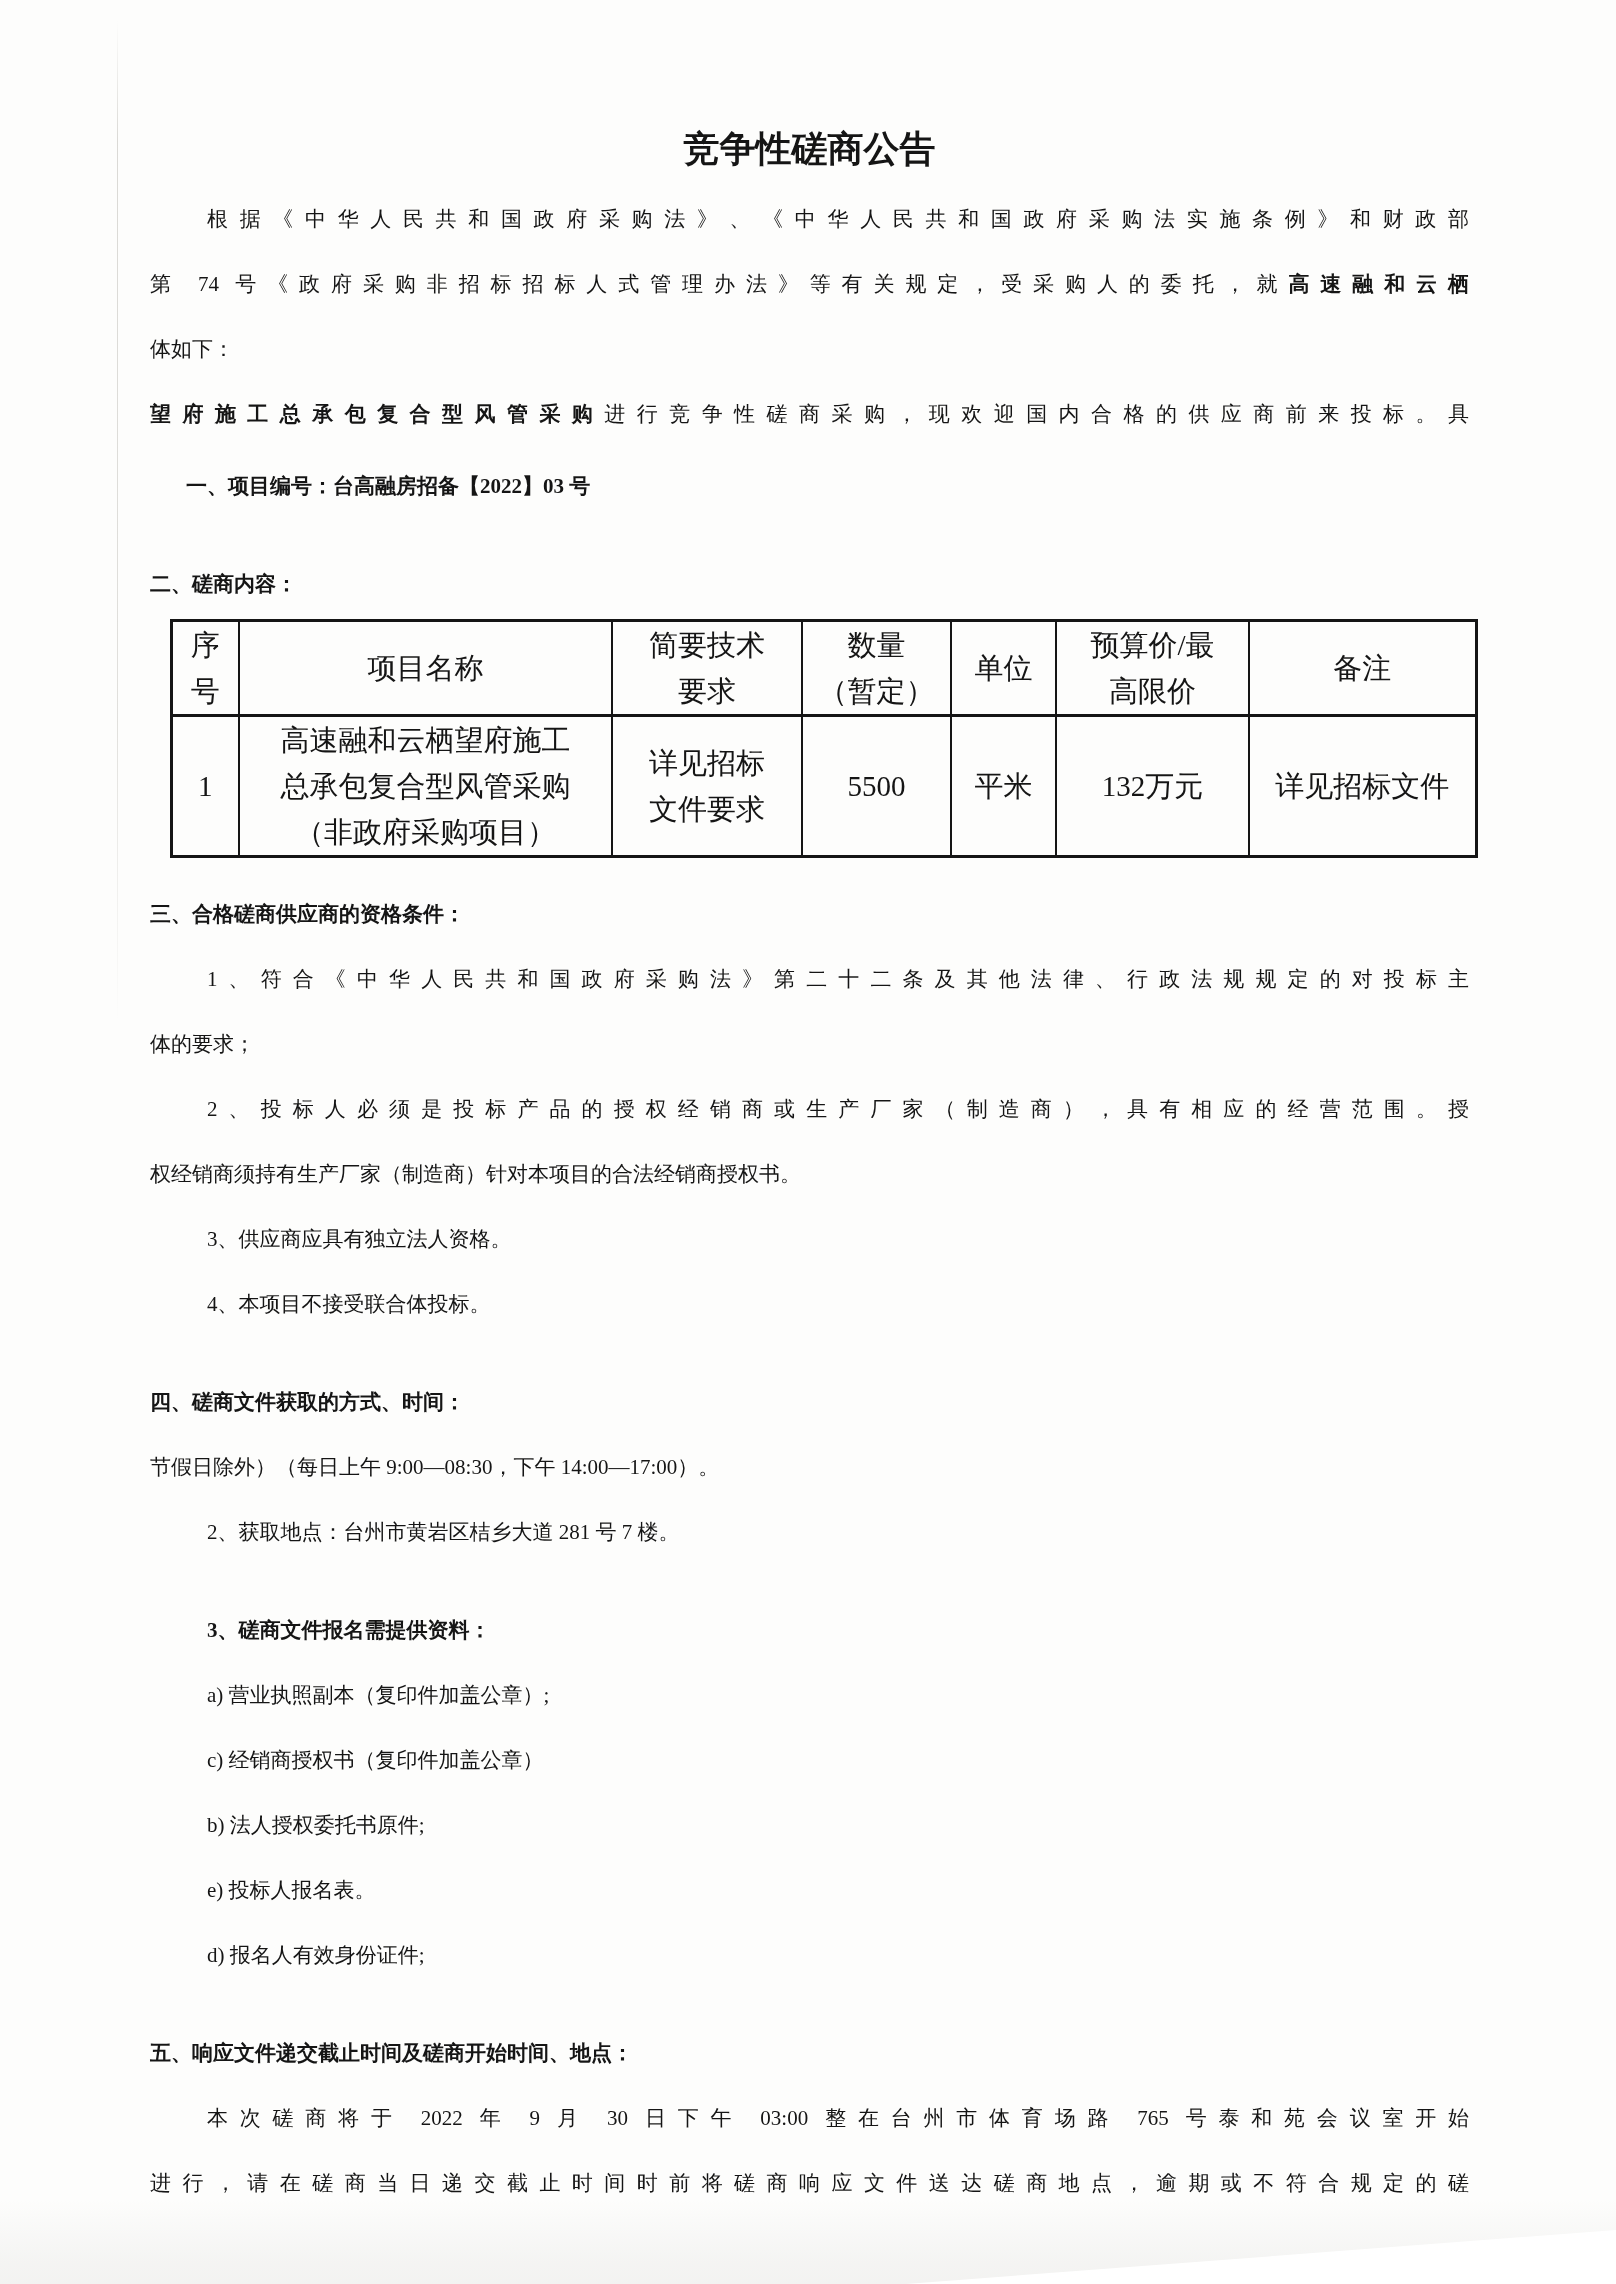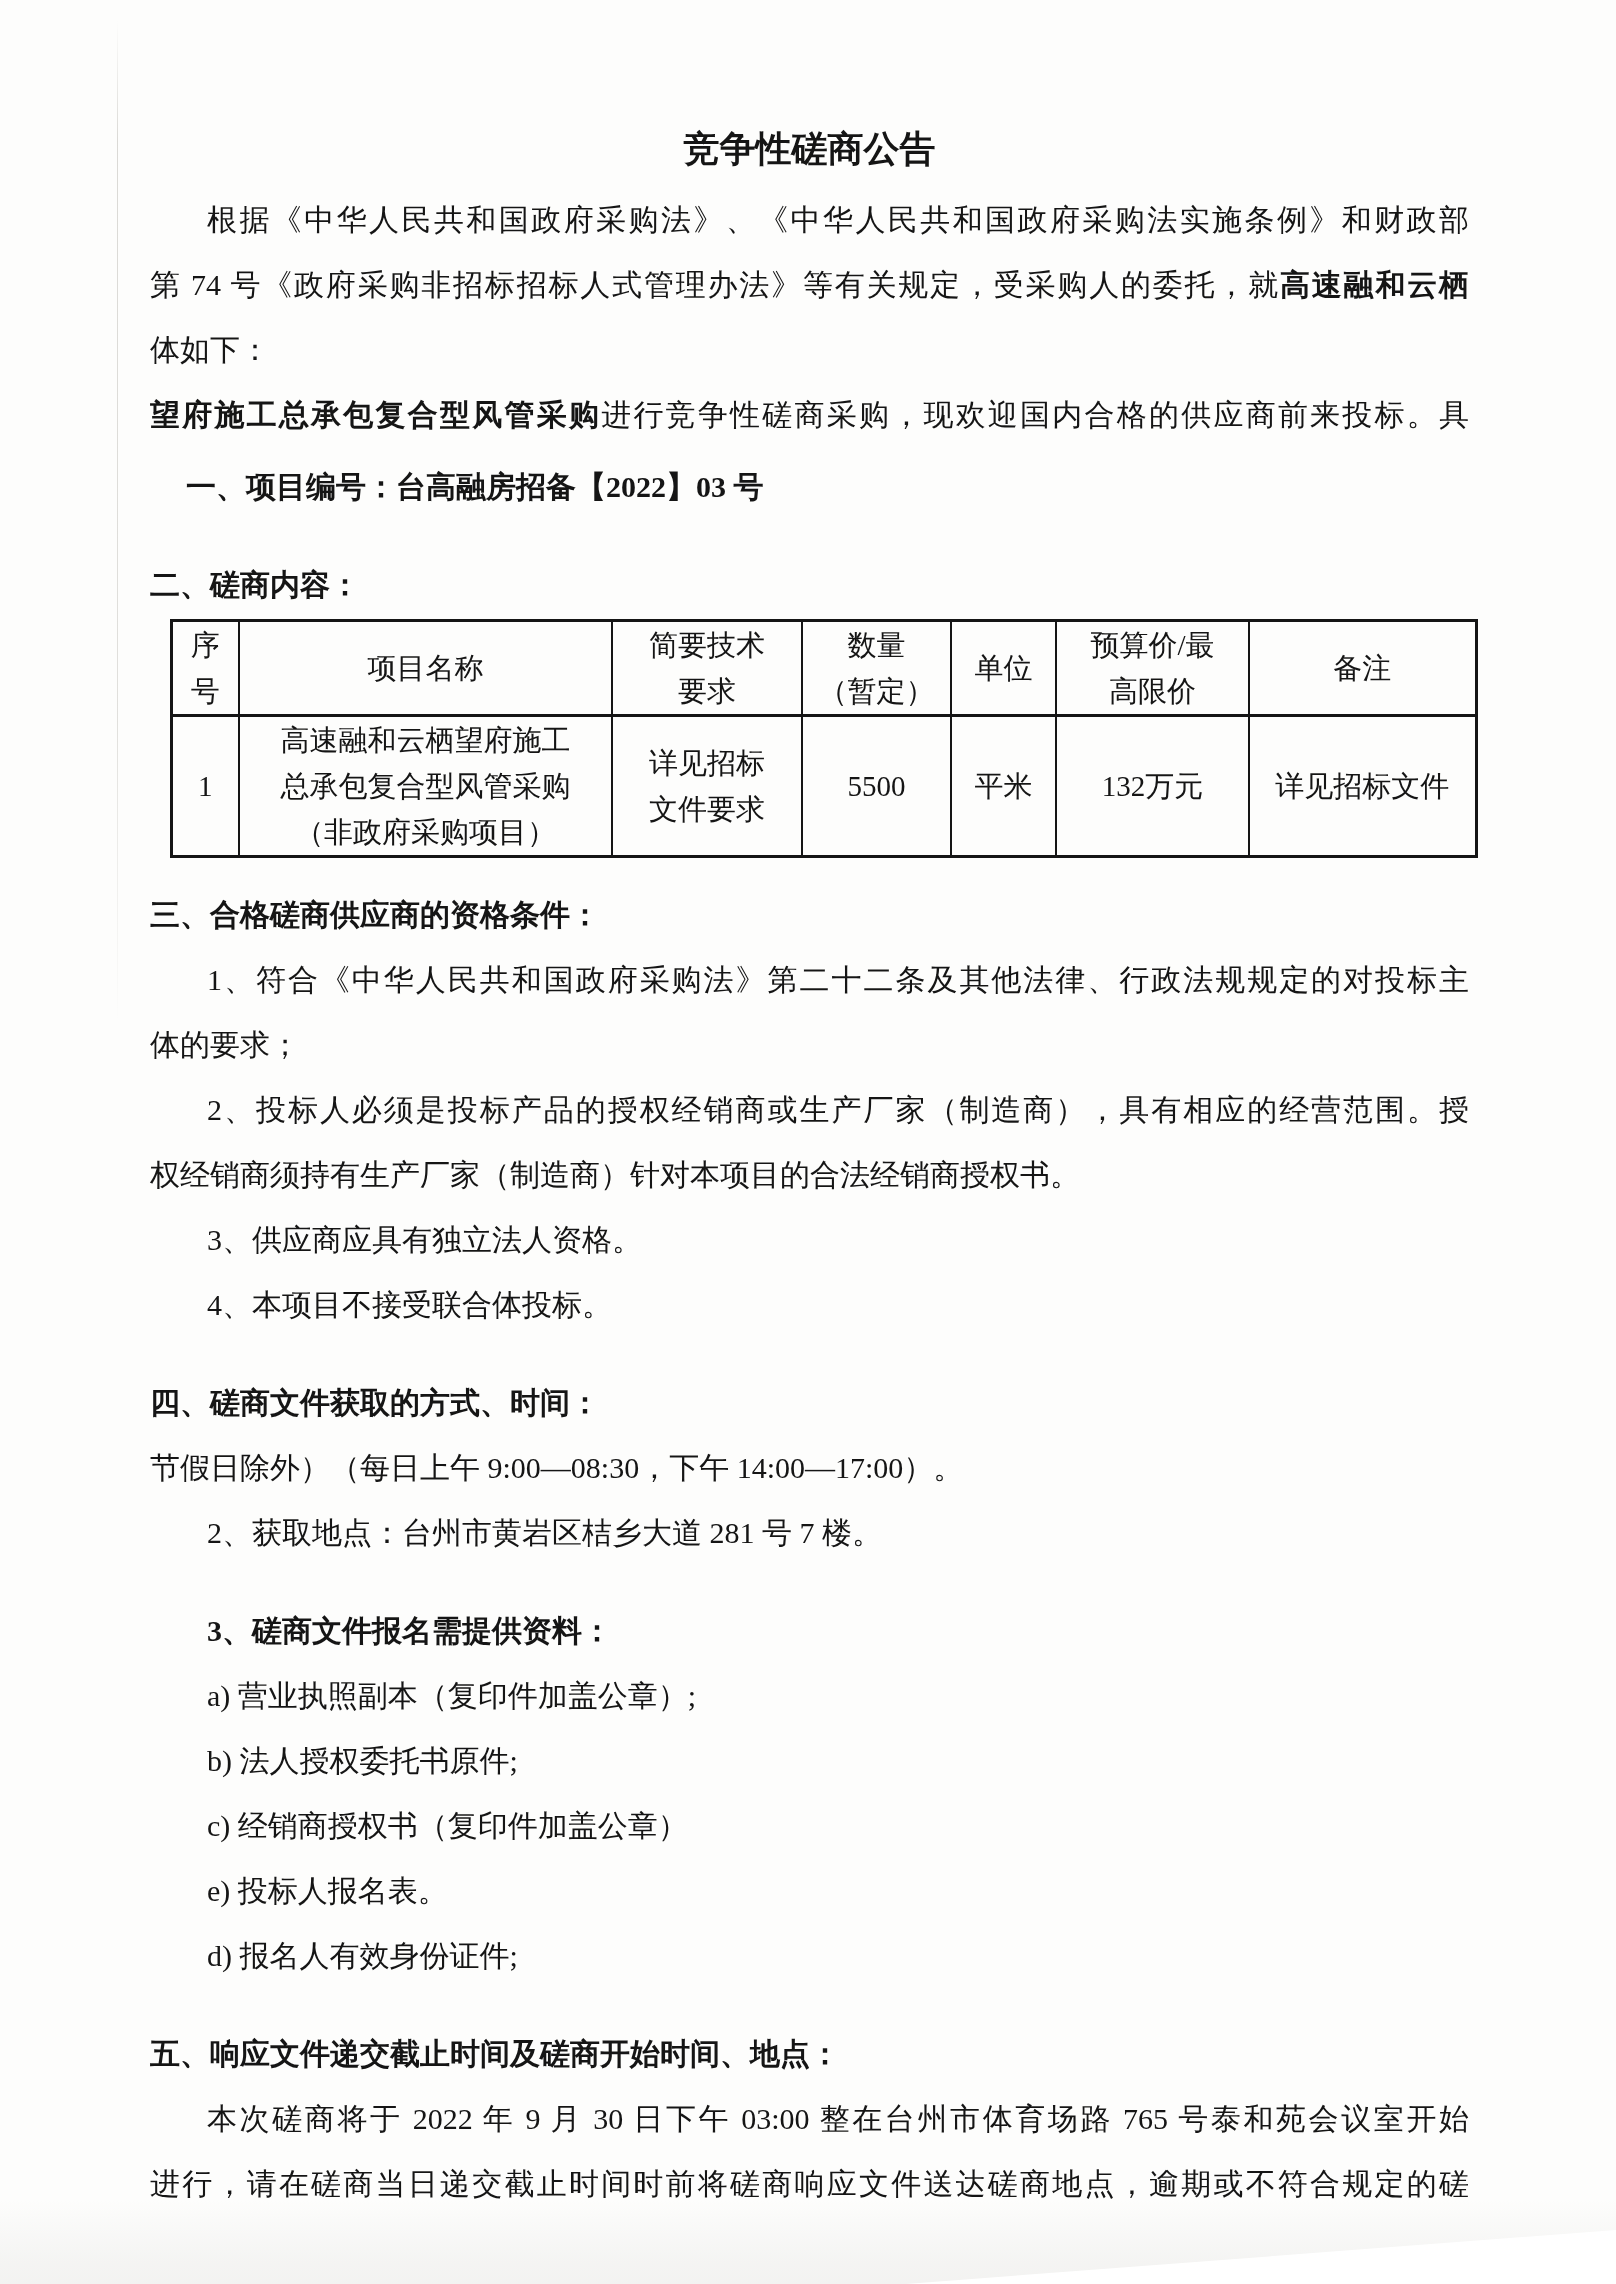--- a/index.html
+++ b/index.html
@@ -29,21 +29,21 @@
     pointer-events:none;
   }
   .content{
     position:absolute;left:150px;top:117px;width:1319px;
   }
   .title{
     font-size:36px;font-weight:bold;text-align:center;
     line-height:65px;height:65px;white-space:nowrap;
   }
   .line{
-    font-size:30px;line-height:65px;height:65px;
+    font-size:21px;line-height:65px;height:65px;
     white-space:nowrap;
     text-align:justify;text-justify:inter-character;
     text-align-last:left;
   }
   .fill{text-align-last:justify;}
   .indent{text-indent:57px;}
   .b{font-weight:bold;margin-top:33px;}
   .p1{margin-top:4.6px;}
   .h1{margin-top:7.2px;margin-left:36px;}
   .tablewrap{margin-top:2.6px;}
@@ -133,22 +133,22 @@
     <div class="line fill indent">2、投标人必须是投标产品的授权经销商或生产厂家（制造商），具有相应的经营范围。授</div>
     <div class="line">权经销商须持有生产厂家（制造商）针对本项目的合法经销商授权书。</div>
     <div class="line indent">3、供应商应具有独立法人资格。</div>
     <div class="line indent">4、本项目不接受联合体投标。</div>
 
     <div class="line b">四、磋商文件获取的方式、时间：</div>
     <div class="line">节假日除外）（每日上午 9:00—08:30，下午 14:00—17:00）。</div>
     <div class="line indent">2、获取地点：台州市黄岩区桔乡大道 281 号 7 楼。</div>
     <div class="line b indent">3、磋商文件报名需提供资料：</div>
     <div class="line indent">a) 营业执照副本（复印件加盖公章）;</div>
+    <div class="line indent">c) 经销商授权书（复印件加盖公章）</div>
     <div class="line indent">b) 法人授权委托书原件;</div>
-    <div class="line indent">c) 经销商授权书（复印件加盖公章）</div>
     <div class="line indent">e) 投标人报名表。</div>
     <div class="line indent">d) 报名人有效身份证件;</div>
 
     <div class="line b">五、响应文件递交截止时间及磋商开始时间、地点：</div>
     <div class="line fill indent">本次磋商将于 2022 年 9 月 30 日下午 03:00 整在台州市体育场路 765 号泰和苑会议室开始</div>
     <div class="line fill">进行，请在磋商当日递交截止时间时前将磋商响应文件送达磋商地点，逾期或不符合规定的磋</div>
   </div>
 
   <div class="bottom-shade"></div>
   <div class="corner-wedge"></div>

